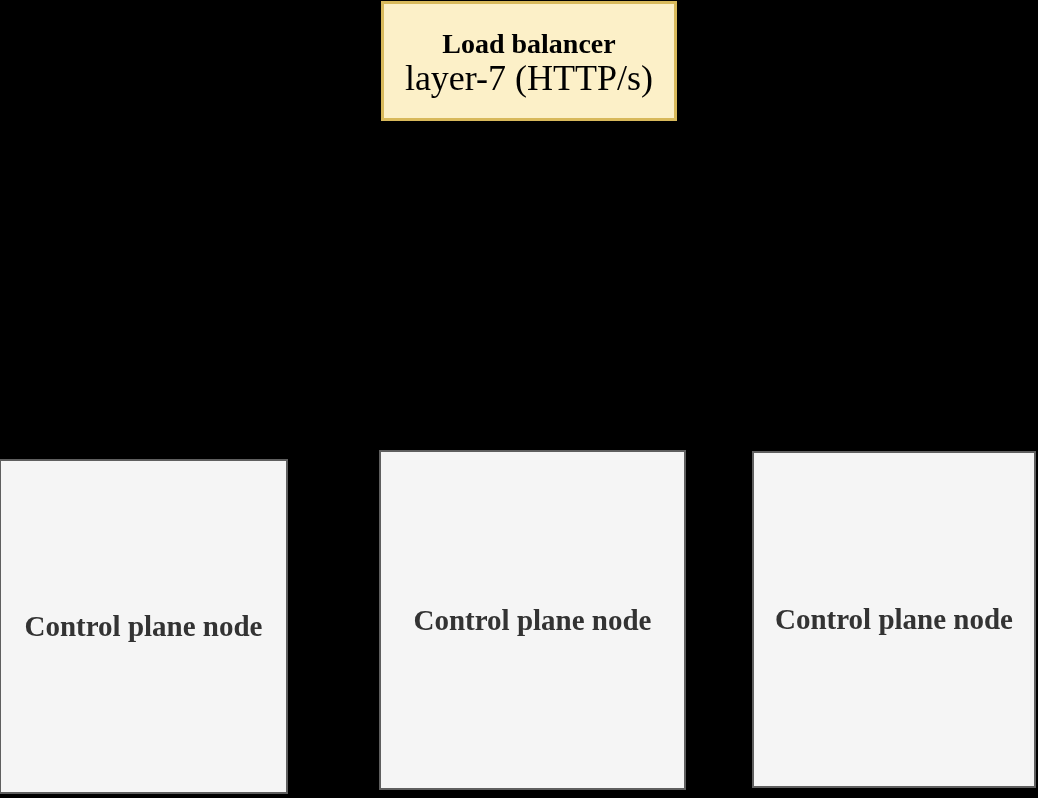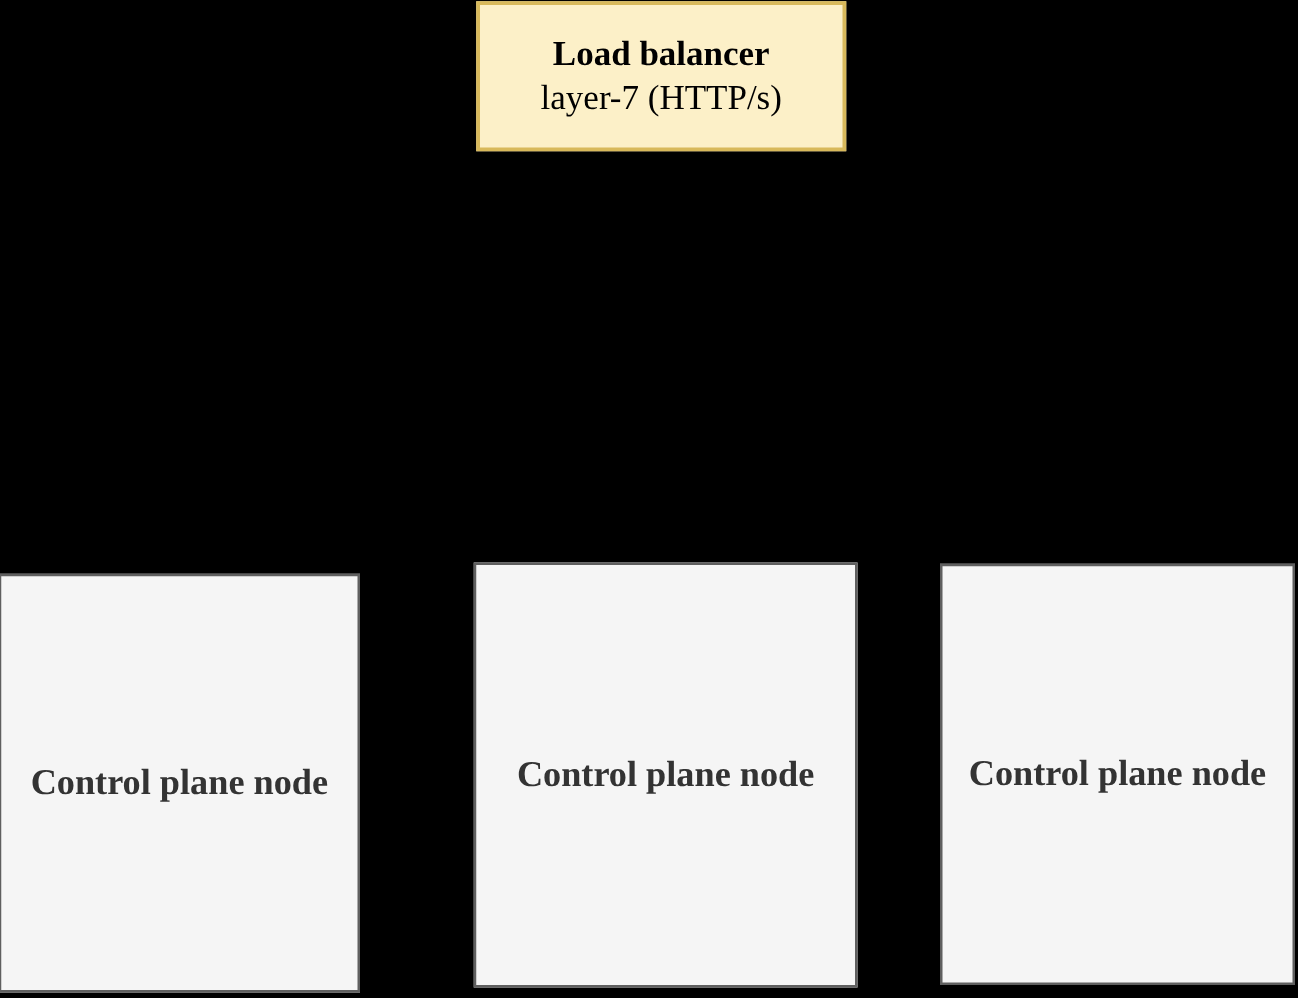--- a/index.html
+++ b/index.html
@@ -33,21 +33,21 @@
     flex-direction: column;
     color: #000000;
   }
   .load-balancer .lb-title {
     font-size: 28px;
     font-weight: bold;
     line-height: 35px;
     white-space: nowrap;
   }
   .load-balancer .lb-subtitle {
-    font-size: 28px;
+    font-size: 36px;
     font-weight: normal;
     line-height: 35px;
     white-space: nowrap;
   }
   .control-plane {
     background: #F5F5F5;
     border: 2px solid #5F5F5F;
     color: #333333;
     align-items: center;
   }

